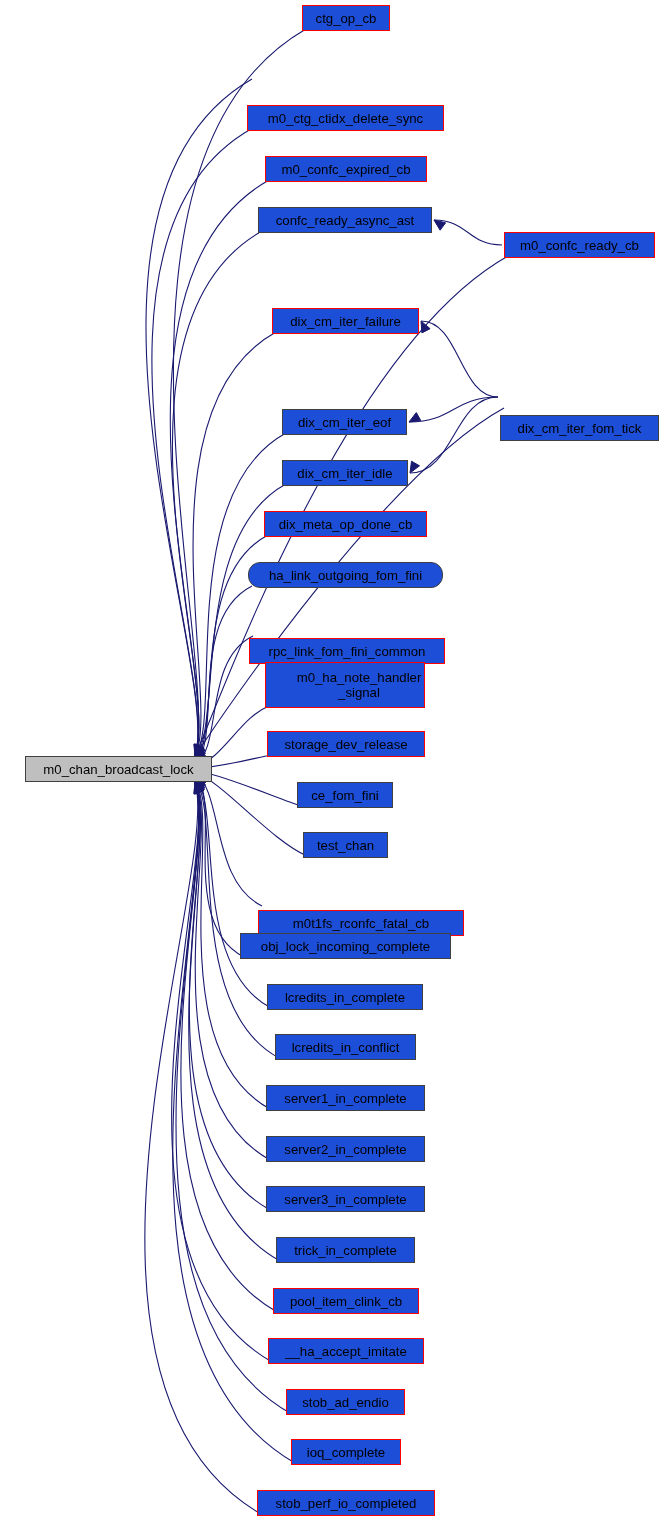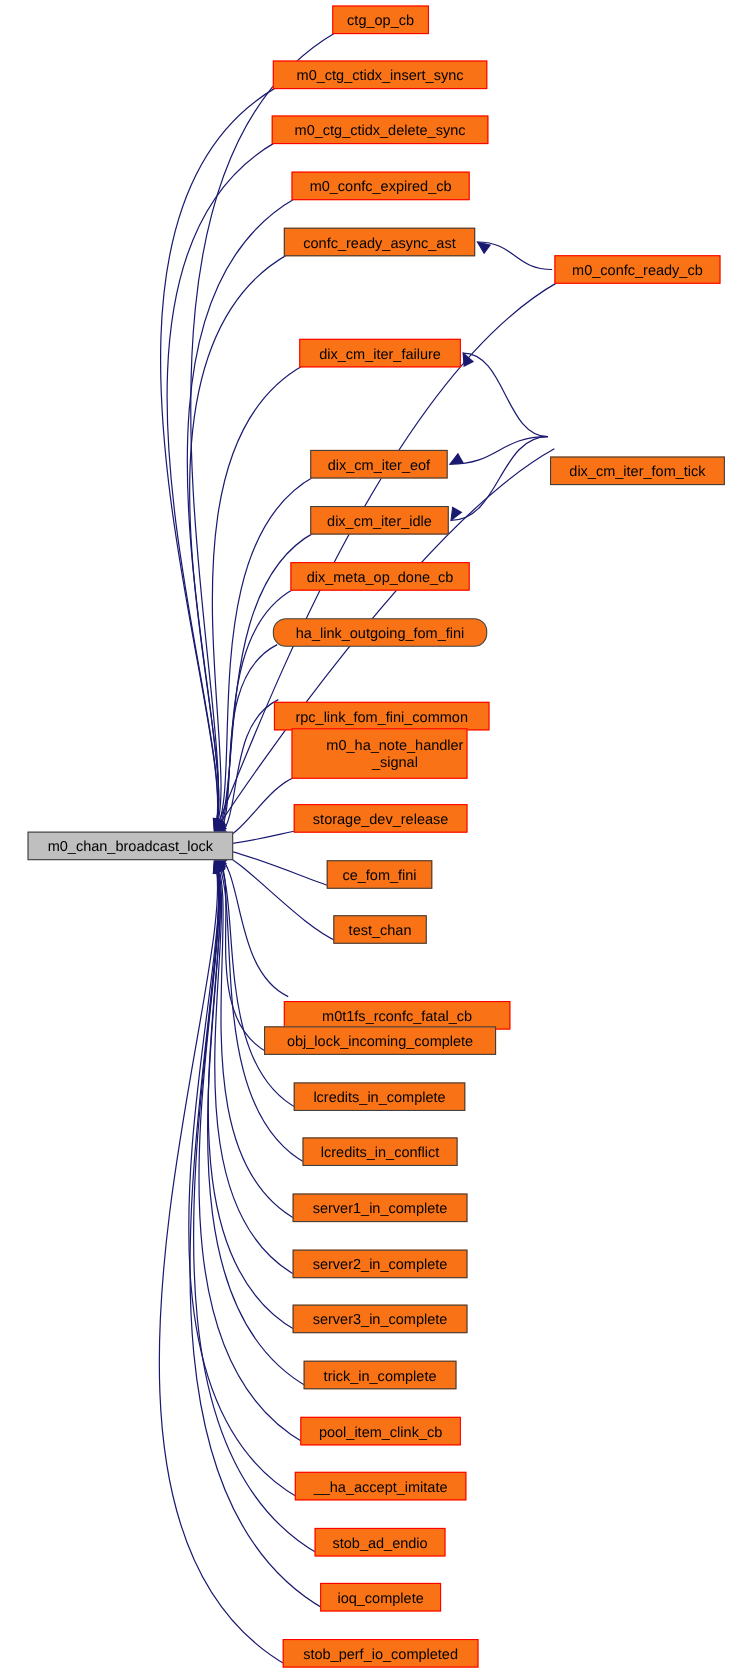--- a/index.html
+++ b/index.html
@@ -23,21 +23,21 @@
     height: 1523px;
     pointer-events: none;
   }
   .node {
     position: absolute;
     box-sizing: border-box;
     display: flex;
     align-items: center;
     justify-content: center;
     text-align: center;
-    background: #f97316;
+    background: #1d4ed8;
     border: 1px solid #404040;
     color: #000000;
     font-size: 13.2px;
     line-height: 15px;
     white-space: pre-line;
     letter-spacing: 0px;
   }
   .node.red {
     border: 1px solid #ff0000;
   }
@@ -115,21 +115,20 @@
       <polygon points="195.0,782.0 194.7,793.9 203.3,790.6" fill="#191970" stroke="#191970"></polygon>
       <path d="M290,1413 C86.8,1297.1 223.0,859.3 195,782.0" fill="none" stroke="#191970" stroke-width="1.1"></path>
       <polygon points="195.0,782.0 194.4,793.9 203.1,790.8" fill="#191970" stroke="#191970"></polygon>
       <path d="M295,1463 C76.8,1338.1 223.0,865.3 195,782.0" fill="none" stroke="#191970" stroke-width="1.1"></path>
       <polygon points="195.0,782.0 194.1,793.9 202.9,791.0" fill="#191970" stroke="#191970"></polygon>
       <path d="M261,1514 C27.5,1379.9 223.0,871.4 195,782.0" fill="none" stroke="#191970" stroke-width="1.1"></path>
       <polygon points="195.0,782.0 193.9,793.9 202.7,791.1" fill="#191970" stroke="#191970"></polygon>
     </svg>
 <div class="node current" style="left: 6px; top: 756px; width: 187px; height: 26px; margin-left: 19px;">m0_chan_broadcast_lock</div>
     <div class="node red" style="left: 302px; top: 5px; width: 88px; height: 26px;">ctg_op_cb</div>
-    <div class="node red" style="left: 248px; top: 55px; width: 195px; height: 26px;">m0_ctg_ctidx_insert_sync</div>
     <div class="node red" style="left: 247px; top: 105px; width: 197px; height: 26px;">m0_ctg_ctidx_delete_sync</div>
     <div class="node red" style="left: 265px; top: 156px; width: 162px; height: 26px;">m0_confc_expired_cb</div>
     <div class="node" style="left: 258px; top: 207px; width: 174px; height: 26px;">confc_ready_async_ast</div>
     <div class="node red" style="left: 504px; top: 232px; width: 151px; height: 26px;">m0_confc_ready_cb</div>
     <div class="node red" style="left: 272px; top: 308px; width: 147px; height: 26px;">dix_cm_iter_failure</div>
     <div class="node" style="left: 500px; top: 384px; width: 159px; height: 26px; margin-top: 31px;">dix_cm_iter_fom_tick</div>
     <div class="node" style="left: 282px; top: 409px; width: 125px; height: 26px;">dix_cm_iter_eof</div>
     <div class="node" style="left: 282px; top: 460px; width: 126px; height: 26px;">dix_cm_iter_idle</div>
     <div class="node red" style="left: 264px; top: 511px; width: 163px; height: 26px;">dix_meta_op_done_cb</div>
     <div class="node" style="left: 248px; top: 562px; width: 195px; height: 26px; border-radius: 12px;">ha_link_outgoing_fom_fini</div>

